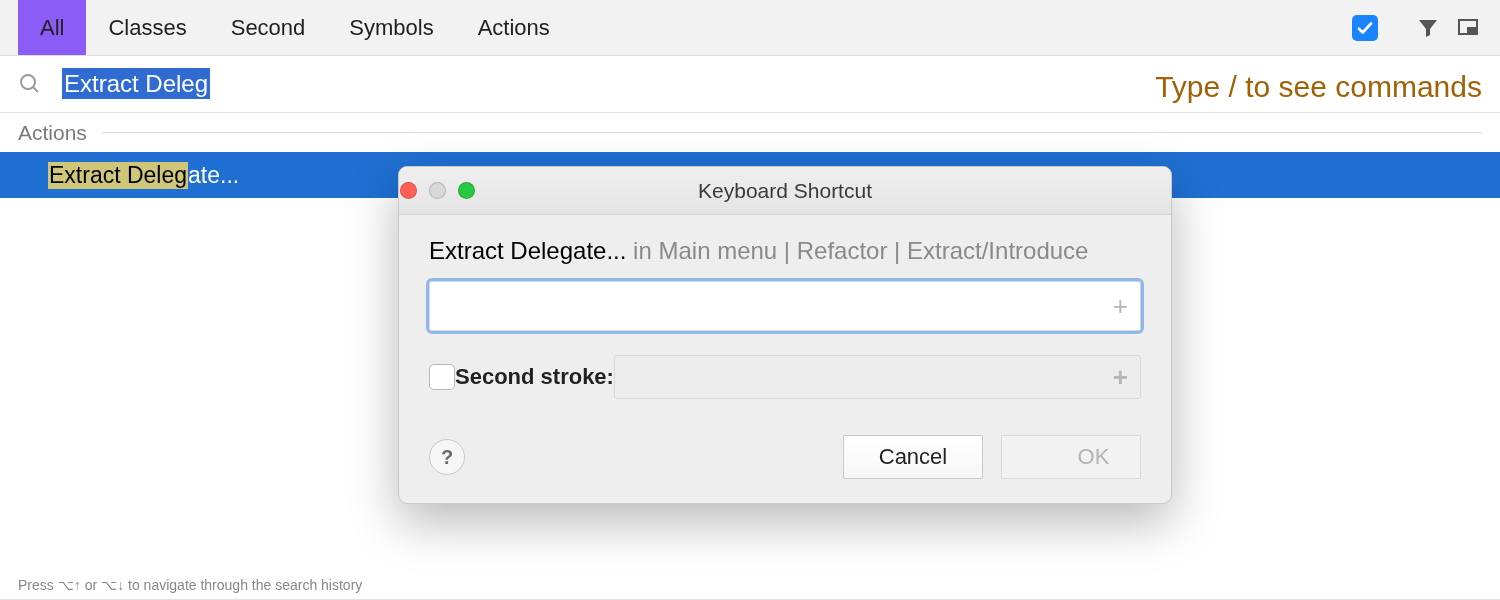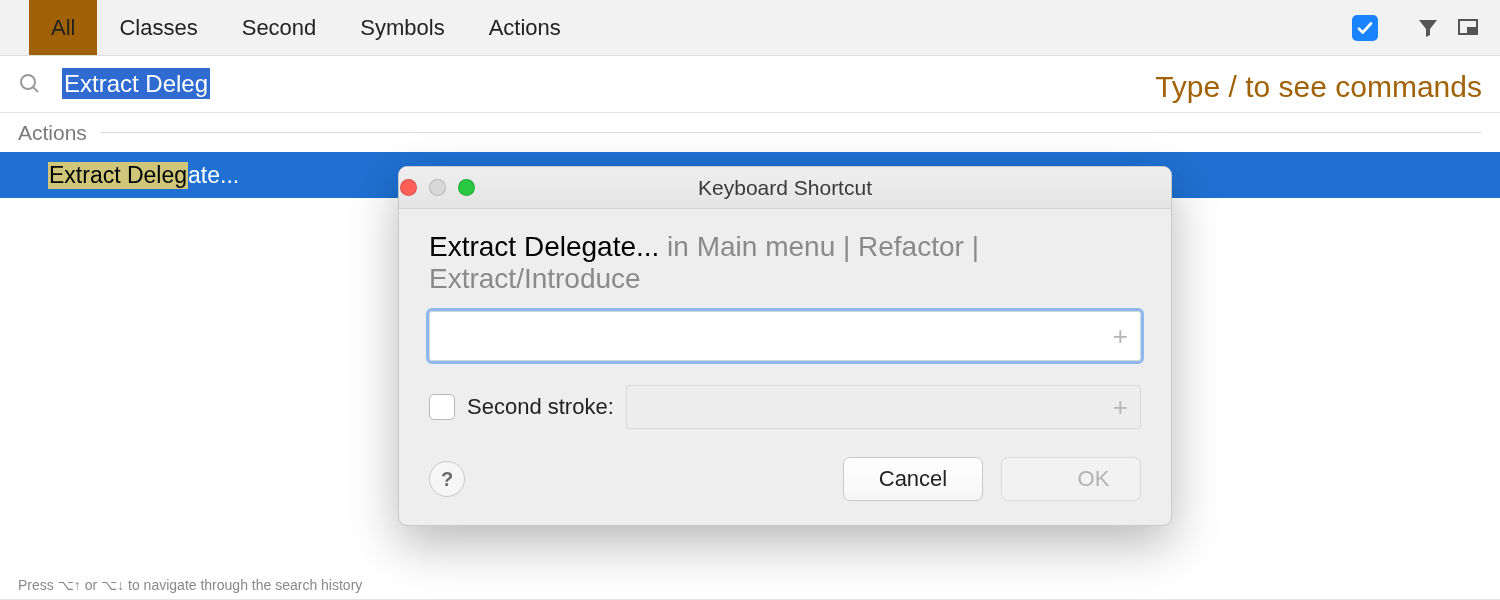--- a/index.html
+++ b/index.html
@@ -21,22 +21,21 @@
     padding: 0 18px;
   }
   .tab {
     padding: 0 22px;
     height: 100%;
     display: flex; align-items: center;
     color: #222;
     cursor: default;
   }
   .tab.active {
-    background: #a16207;
-    margin-left: 11px;
+    background: #8b5cf6;
   }
   .tabs-spacer { flex: 1; }
   .include-wrap {
     display: flex; align-items: center; gap: 10px; margin-right: 24px;
   }
   .checkbox {
     width: 26px; height: 26px; border-radius: 5px;
     display: flex; align-items: center; justify-content: center;
   }
   .checkbox.checked { background: #1a84ff; }
@@ -101,54 +100,54 @@
     position: absolute;
     left: 398px; top: 166px;
     width: 774px;
     background: #eeeeee;
     border: 1px solid #c9c9c9;
     border-radius: 9px;
     box-shadow: 0 18px 50px rgba(0,0,0,0.28);
     overflow: hidden;
   }
   .modal-titlebar {
-    height: 42px;
+    height: 48px;
     background: linear-gradient(#efefef,#e4e4e4);
     border-bottom: 1px solid #d4d4d4;
     display: flex; align-items: center; padding: 0 1px;
     position: relative;
   }
   .traffic { display: flex; gap: 12px; }
   .dot { width: 17px; height: 17px; border-radius: 50%; border: 0.5px solid rgba(0,0,0,0.15); }
   .dot.red { background: #ff5f57; }
   .dot.yellow { background: #d8d8d8; }
   .dot.green { background: #28c840; }
   .modal-title {
     position: absolute; left: 0; right: 0; text-align: center;
     color: #3a3a3a; font-size: 21px;
   }
   .modal-body { padding: 22px 30px 24px 30px; }
-  .action-line { font-size: 28px; margin-bottom: 16px; }
+  .action-line { font-size: 24px; margin-bottom: 16px; }
   .action-line .ctx { color: #8a8a8a; }
 
   .shortcut-input {
     position: relative;
     height: 50px; width: 100%;
     background: #fff;
     border: 1px solid #d6d6d6;
     border-radius: 3px;
     outline: 3px solid #8fb8ee;
     display: flex; align-items: center; justify-content: flex-end;
     padding-right: 12px;
     margin-bottom: 24px;
   }
   .plus { color: #b6b6b6; font-size: 26px; }
 
   .second-row {
-    display: flex; align-items: center; gap: 12px; margin-bottom: 28px;
+    display: flex; align-items: center; margin-bottom: 36px; font-weight: bold;
   }
   .second-label { color: #222; font-size: 22px; }
   .second-input-disabled {
     flex: 1; height: 44px;
     background: #ededed;
     border: 1px solid #d8d8d8;
     border-radius: 3px;
     display: flex; align-items: center; justify-content: flex-end;
     padding-right: 12px;
   }
@@ -156,21 +155,21 @@
     display: flex; align-items: center;
   }
   .help-btn {
     width: 36px; height: 36px; border-radius: 50%;
     border: 1.5px solid #c8c8c8; background: #f6f6f6;
     display: flex; align-items: center; justify-content: center;
     color: #6a6a6a; font-size: 20px; font-weight: 600;
   }
   .button-row .gap { flex: 1; }
   .btn {
-    min-width: 140px; height: 44px; border-radius: 7px;
+    min-width: 140px; height: 44px; border-radius: 1px;
     font-size: 22px;
     display: flex; align-items: center; justify-content: center;
     margin-left: 18px;
   }
   .btn-cancel {
     background: linear-gradient(#ffffff,#f6f6f6);
     border: 1px solid #c9c9c9; color: #222;
   }
   .btn-ok {
     background: #f2f2f2; border: 1px solid #dadada; color: #b3b3b3; padding-left: 45px;

